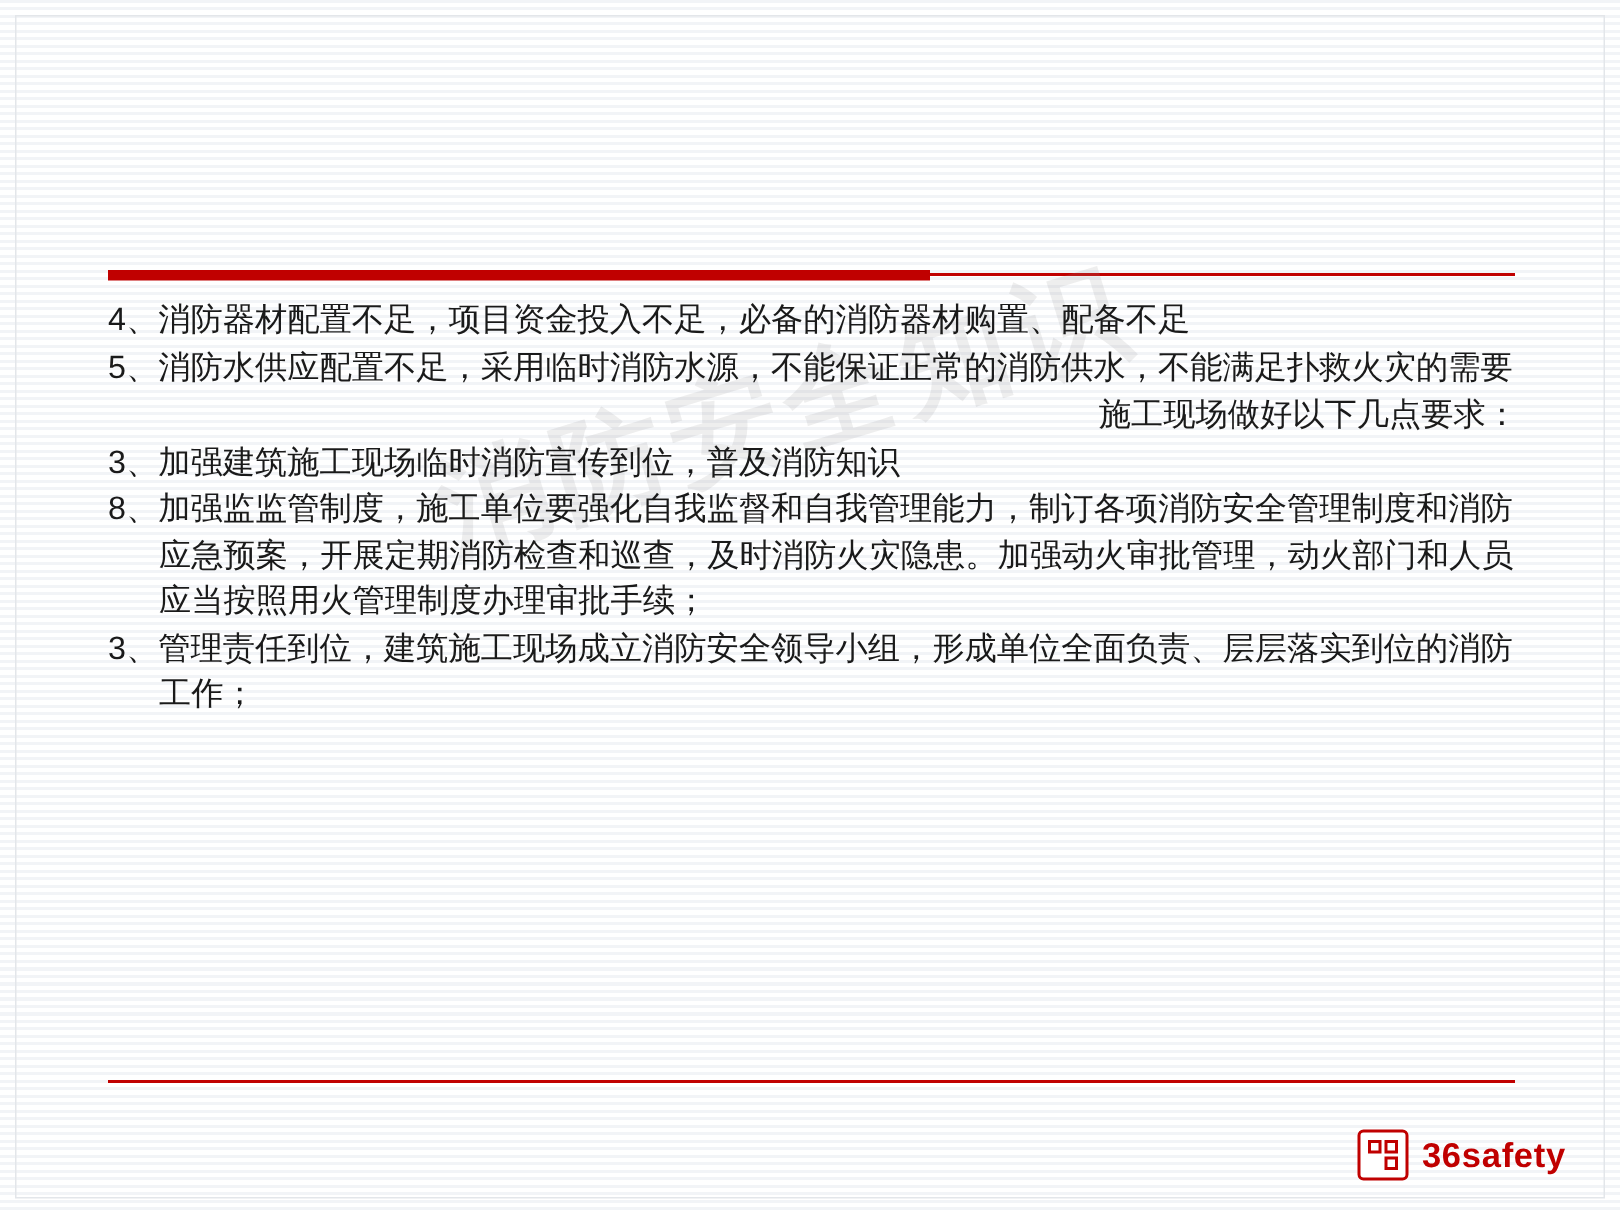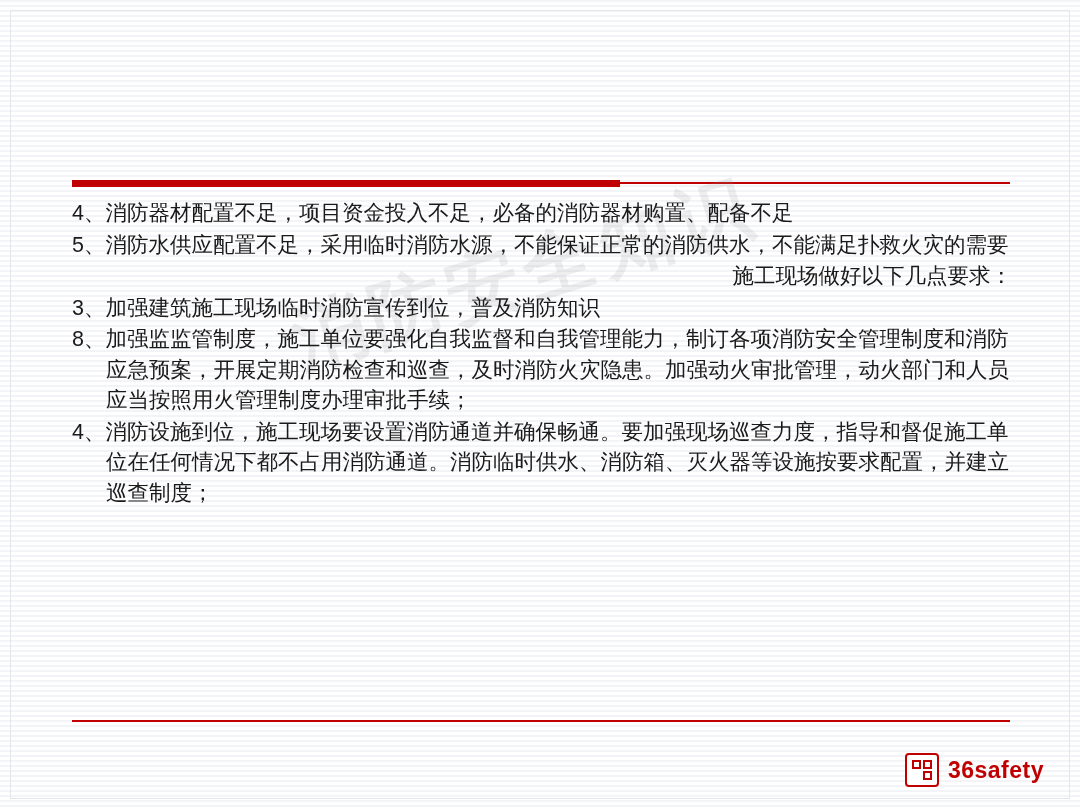--- a/index.html
+++ b/index.html
@@ -176,21 +176,21 @@
   </div>
 
   <div class="watermark">消防安全知识</div>
 
   <div class="content">
     <p class="line num-item">4、消防器材配置不足，项目资金投入不足，必备的消防器材购置、配备不足</p>
     <p class="line num-item">5、消防水供应配置不足，采用临时消防水源，不能保证正常的消防供水，不能满足扑救火灾的需要</p>
     <p class="line plain">施工现场做好以下几点要求：</p>
     <p class="line num-item">3、加强建筑施工现场临时消防宣传到位，普及消防知识</p>
     <p class="line num-item">8、加强监监管制度，施工单位要强化自我监督和自我管理能力，制订各项消防安全管理制度和消防应急预案，开展定期消防检查和巡查，及时消防火灾隐患。加强动火审批管理，动火部门和人员应当按照用火管理制度办理审批手续；</p>
-    <p class="line num-item">4、消防设施到位，施工现场要设置消防通道并确保畅通。要加强现场巡查力度，指导和督促施工单位在任何情况下都不占用消防通道。消防临时供水、消防箱、灭火器等设施按要求配置，并建立巡查制度；</p>
+    <p class="line num-item">3、管理责任到位，建筑施工现场成立消防安全领导小组，形成单位全面负责、层层落实到位的消防工作；</p>
   </div>
 
   <div class="bottom-rule"></div>
 
   <div class="footer-badge">
     <div class="qr-mark">
       <div class="qr-dot"></div>
     </div>
     <div class="brand-text">36safety</div>
   </div>

